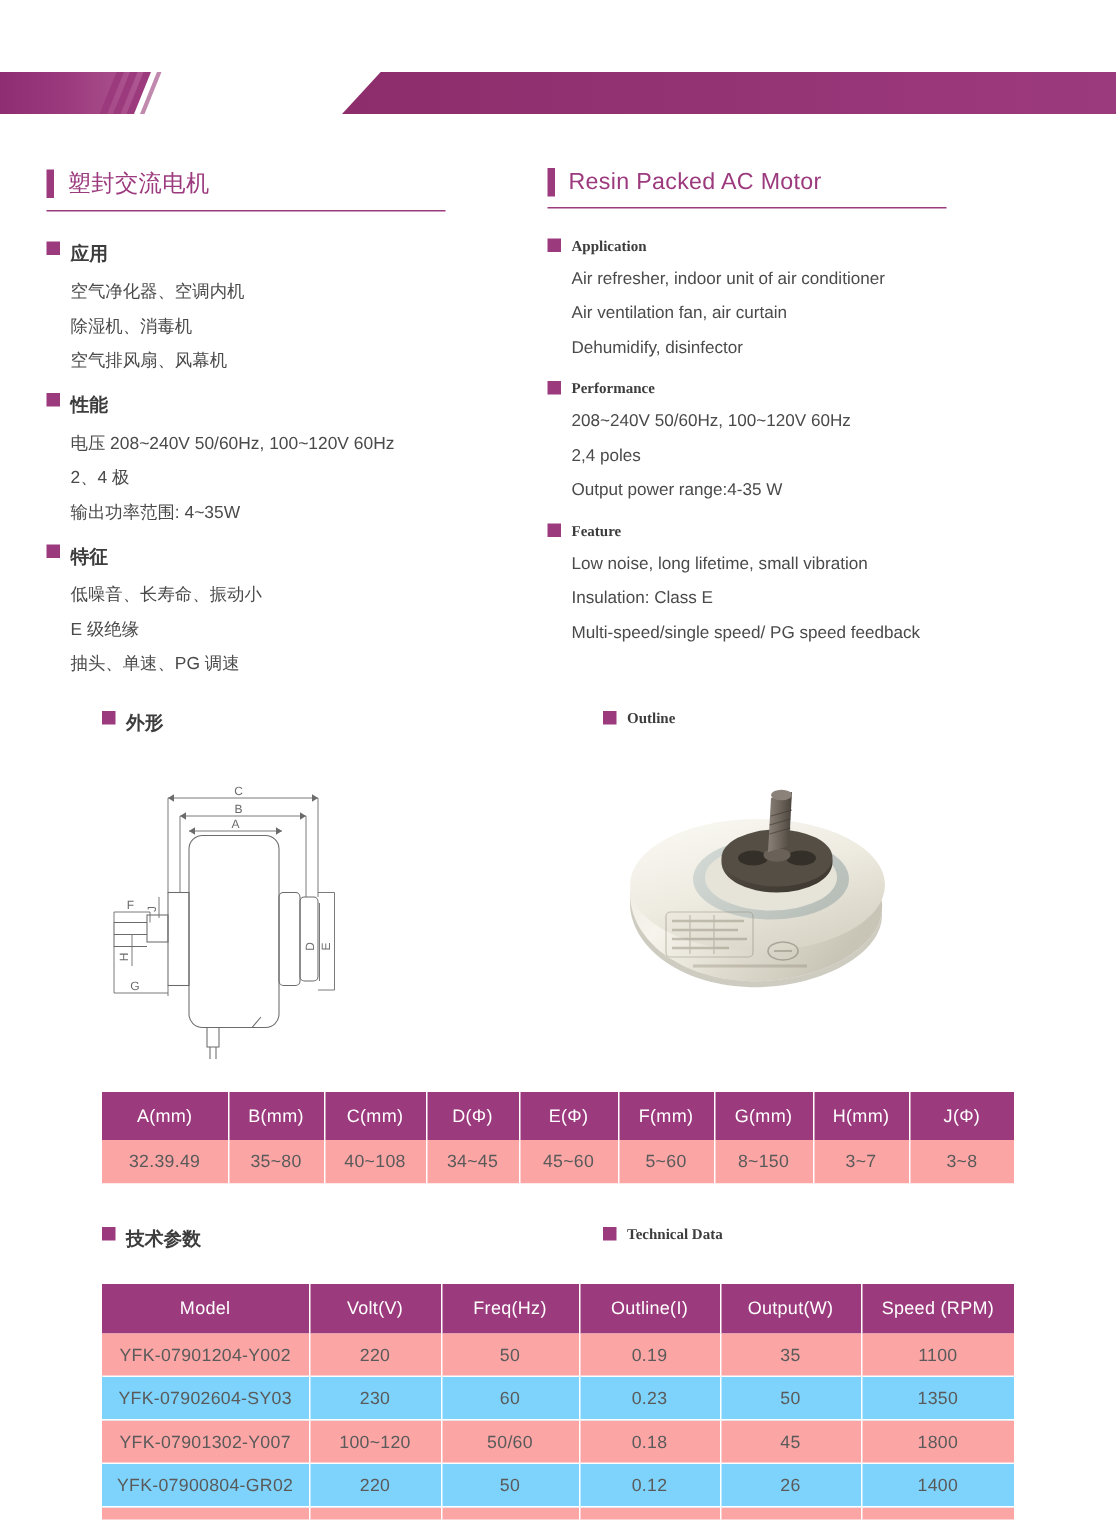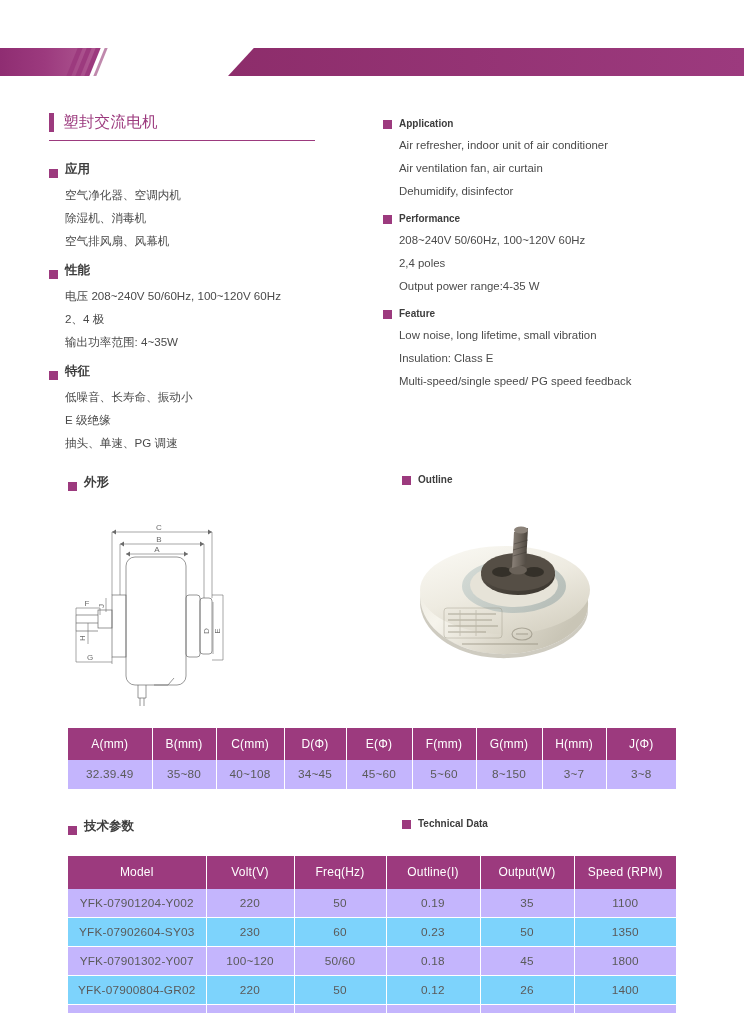--- a/index.html
+++ b/index.html
@@ -63,21 +63,21 @@
 
   
   .content {
     position: absolute;
     top: 112px;
     left: 0;
     width: 744px;
   }
   .cols {
     display: flex;
-    padding: 0 68px 0 49px;
+    padding: 0 68px 0 31px;
   }
   .col { width: 266px; }
   .col.right { margin-left: 68px; }
 
   
   .sec-title {
     display: flex;
     align-items: center;
     border-bottom: 1px solid #9c3a7e;
     padding-bottom: 7px;
@@ -93,23 +93,24 @@
   .sec-title .txt {
     font-size: 15.5px;
     color: #9c3a7e;
     letter-spacing: 0.3px;
   }
   .sec-title.en .txt { letter-spacing: 0.2px; }
 
   
   .sub {
     display: flex;
-    align-items: flex-end;
+    align-items: flex-start;
     margin-top: 6px;
     margin-bottom: 5px;
+    font-family: Liberation Serif, serif;
   }
   .sub .sq {
     width: 9px;
     height: 9px;
     background: #9c3a7e;
     margin-right: 7px;
     flex: 0 0 auto;
   }
   .sub .lbl {
     font-size: 12.5px;
@@ -164,21 +165,21 @@
     color: #ffffff;
     font-weight: normal;
     font-size: 12px;
     height: 32px;
     border-right: 1px solid #ffffff;
     text-align: center;
     letter-spacing: 0.2px;
   }
   table th:last-child { border-right: none; }
   table td {
-    background: #c4b5fd;
+    background: #fca5a5;
     color: #5a5a5a;
     font-size: 11.8px;
     height: 29px;
     text-align: center;
     border-right: 1px solid #ffffff;
     border-bottom: 1px solid #ffffff;
     letter-spacing: 0.2px;
   }
   table td:last-child { border-right: none; }
   table tr.alt td { background: #7dd3fc; }
@@ -240,20 +241,24 @@
       <div class="sub gap">
         <div class="sq"></div>
         <div class="lbl">特征</div>
       </div>
       <div class="line">低噪音、长寿命、振动小</div>
       <div class="line">E 级绝缘</div>
       <div class="line">抽头、单速、PG 调速</div>
     </div>
 
     <div class="col right">
+      <div class="sec-title en">
+        <div class="bar"></div>
+        <div class="txt">Resin Packed AC Motor</div>
+      </div>
 
       <div class="sub en">
         <div class="sq"></div>
         <div class="lbl">Application</div>
       </div>
       <div class="line">Air refresher, indoor unit of air conditioner</div>
       <div class="line">Air ventilation fan, air curtain</div>
       <div class="line">Dehumidify, disinfector</div>
 
       <div class="sub en gap">

